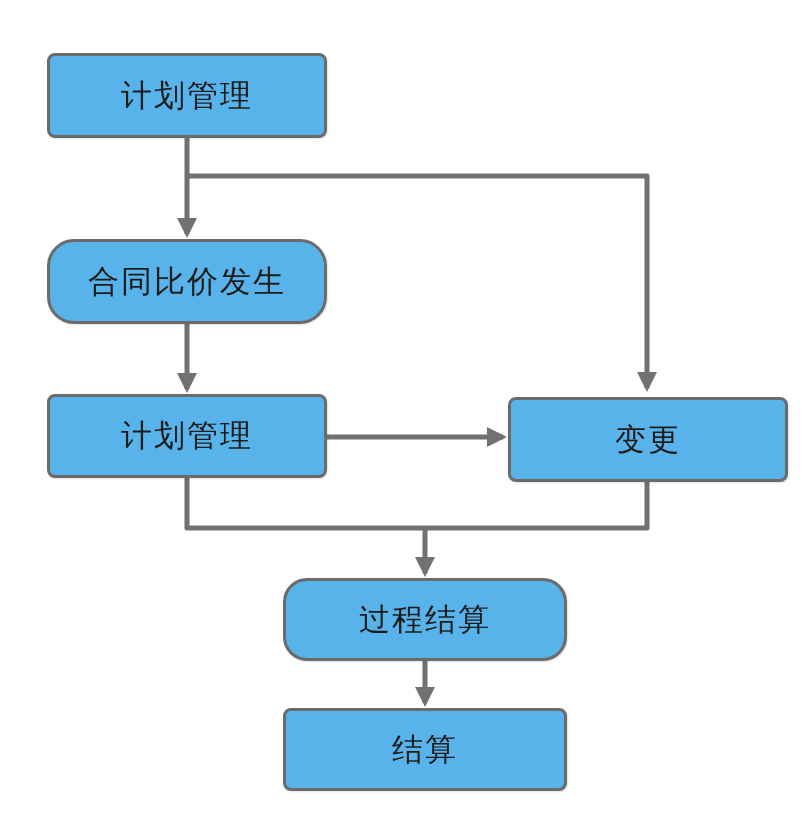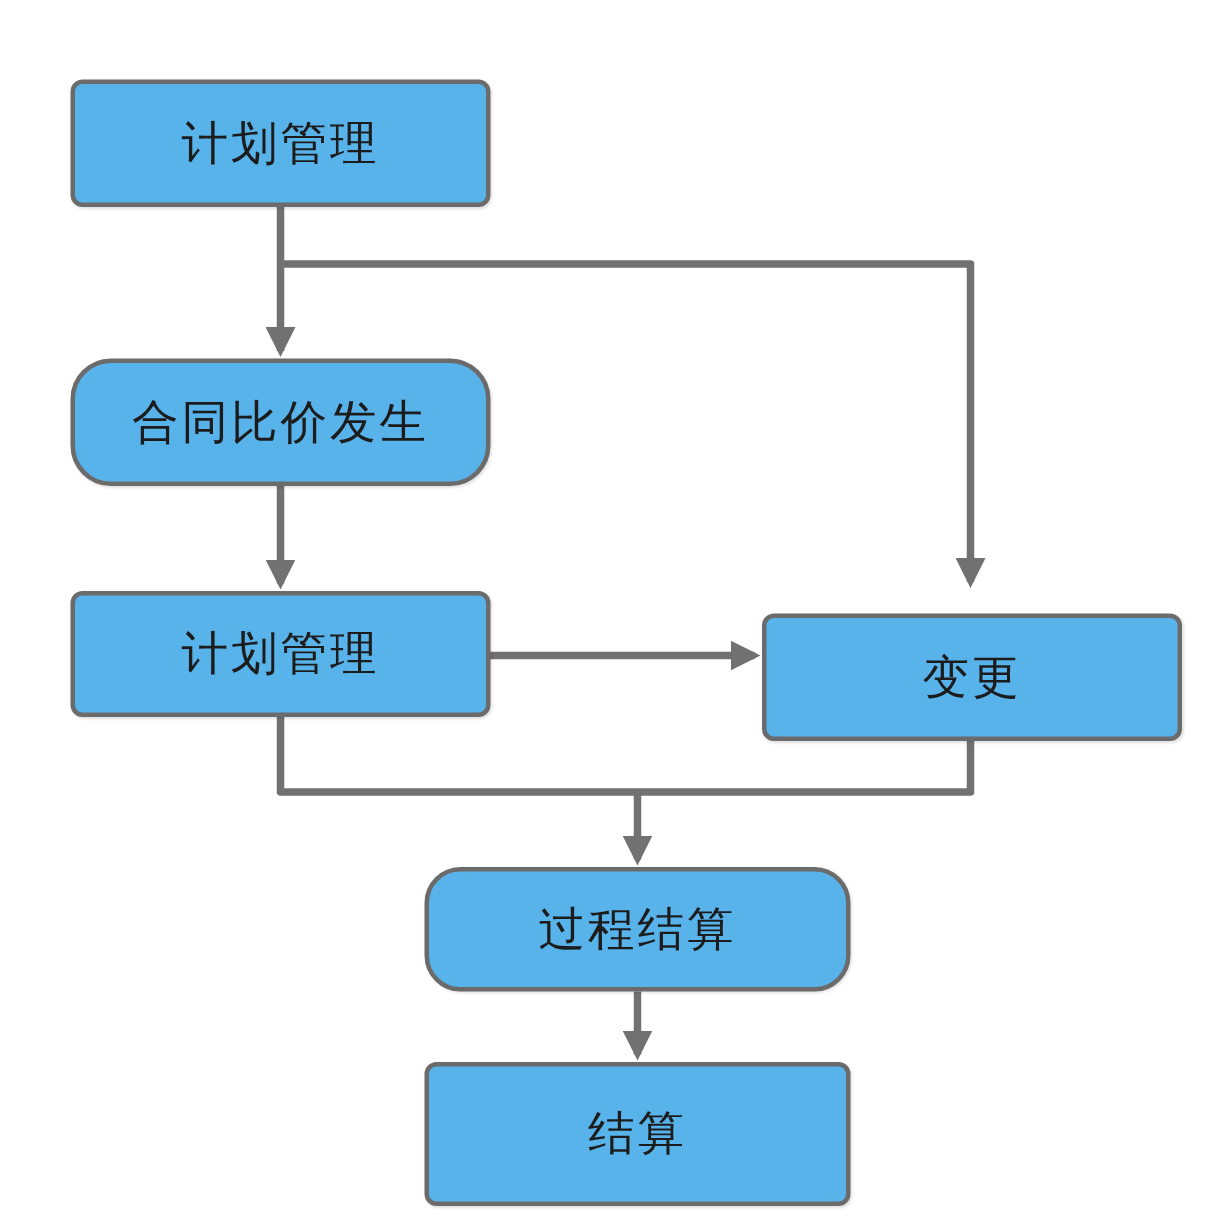--- a/index.html
+++ b/index.html
@@ -44,23 +44,23 @@
     border-radius:8px;
     box-shadow:1px 1px 2px rgba(0,0,0,0.12);
     color:var(--text);
     font-size:31px;
     letter-spacing:2px;
     text-align:left;
   }
   .node-plan    {left:47px; top:53px;  width:280px;height:85px;}
   .node-compare {left:47px; top:239px; width:280px;height:85px;border-radius:27px;}
   .node-register{left:47px; top:394px; width:280px;height:84px;}
-  .node-change  {left:508px;top:409px; width:280px;height:85px;}
+  .node-change  {left:508px;top:397px; width:280px;height:85px;}
   .node-process {left:283px;top:578px; width:284px;height:83px;border-radius:24px;}
-  .node-settle  {left:283px;top:708px; width:284px;height:96px;}
+  .node-settle  {left:283px;top:708px; width:284px;height:83px;}
 </style>
 </head>
 <body>
 
 <div class="canvas">
 
   <svg class="edges" width="812" height="814" viewBox="0 0 812 814" xmlns="http://www.w3.org/2000/svg">
     <defs>
       <marker id="arrow" viewBox="0 0 10 10" refX="8" refY="5" markerWidth="20" markerHeight="20" markerUnits="userSpaceOnUse" orient="auto">
         <path class="arrowhead" d="M0,0 L10,5 L0,10 Z"></path>

